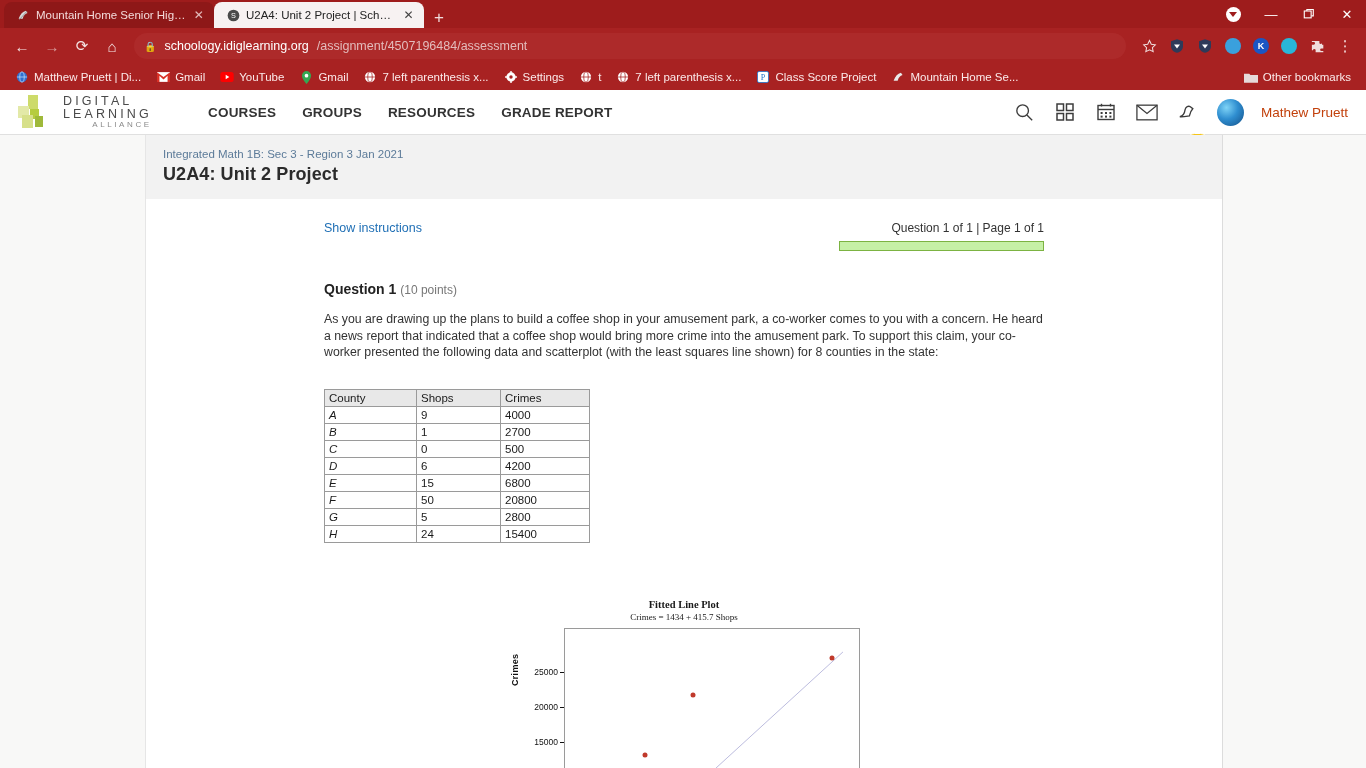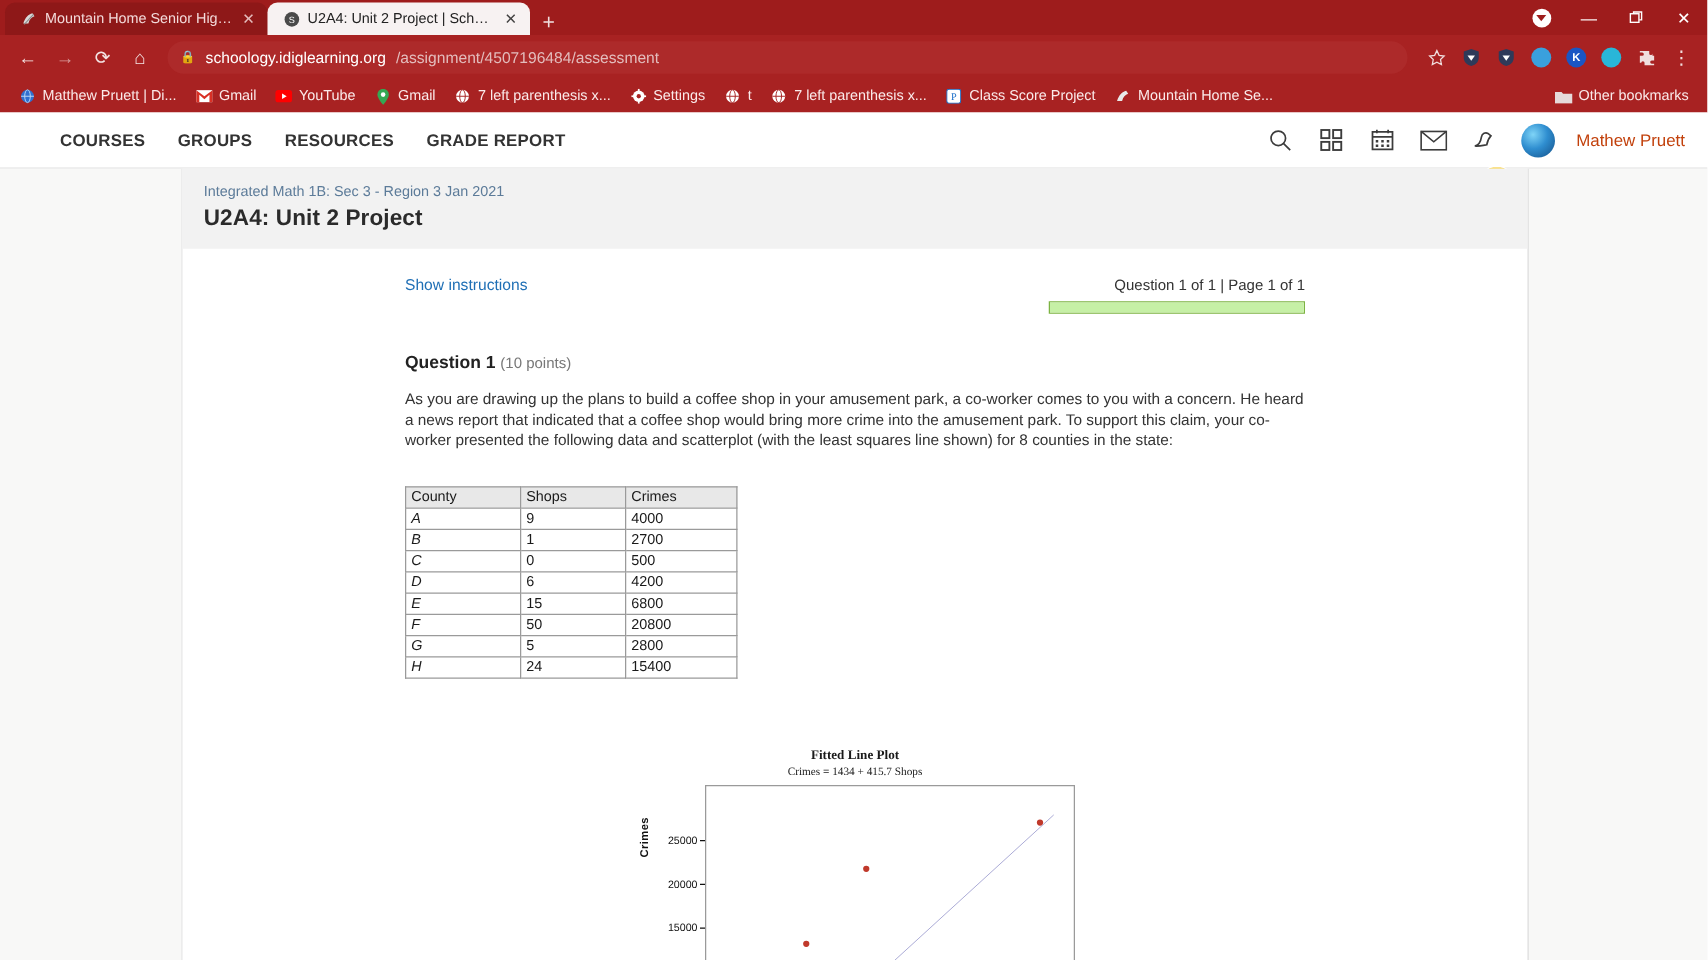--- a/index.html
+++ b/index.html
@@ -369,20 +369,36 @@
       <span class="bm-ic">
           <svg width="14" height="11" viewBox="0 0 16 12">
             <path d="M0 1.6h6l1.4 1.6H16V12H0z" fill="#e6dada"></path>
           </svg>
         </span>
       <span>Other bookmarks</span>
     </div>
   </div>
 
   <div class="sgy-header">
+    <div class="logo">
+      <span class="logo-blocks">
+        <svg width="38" height="36" viewBox="0 0 38 36">
+          <rect class="lb" x="10" y="1" width="10" height="14" fill="#cddb6a"></rect>
+          <rect class="lb" x="0" y="12" width="11" height="12" fill="#e3e9a8"></rect>
+          <rect class="lb" x="12" y="15" width="9" height="10" fill="#b6cc3f"></rect>
+          <rect class="lb" x="4" y="21" width="11" height="13" fill="#d7e08a"></rect>
+          <rect class="lb" x="17" y="22" width="8" height="11" fill="#9fb93a"></rect>
+        </svg>
+      </span>
+      <span class="logo-text">
+        <div class="logo-l1">DIGITAL</div>
+        <div class="logo-l2">LEARNING</div>
+        <div class="logo-l3">ALLIANCE</div>
+      </span>
+    </div>
 
     <nav class="sgy-nav">
       <a href="#">COURSES</a>
       <a href="#">GROUPS</a>
       <a href="#">RESOURCES</a>
       <a href="#">GRADE REPORT</a>
     </nav>
 
     <div class="sgy-right">
       <span class="hic">

